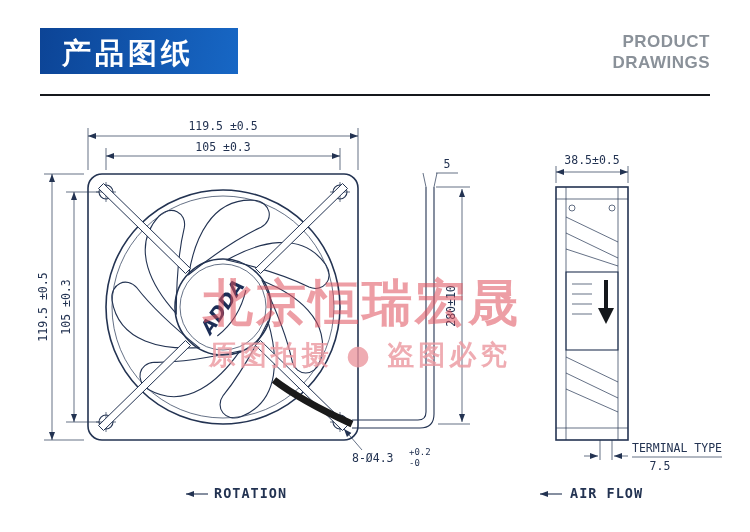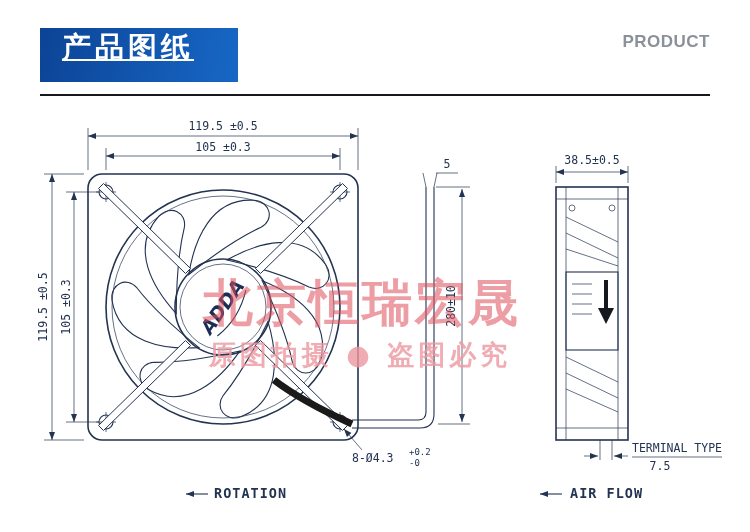--- a/index.html
+++ b/index.html
@@ -2,23 +2,23 @@
 <html><head>
 <meta charset="utf-8">
 <style>
   html,body { margin:0; padding:0; background:#ffffff; }
   body { width:750px; height:532px; overflow:hidden; font-family:"Liberation Sans", sans-serif; }
   .page { position:relative; width:750px; height:532px; background:#fff; }
 
   header { position:absolute; top:28px; left:40px; right:40px; height:48px;
            display:flex; justify-content:space-between; align-items:flex-start; }
   .title-box { background:linear-gradient(100deg,#0c4496,#1767c5); color:#fff;
-               width:198px; height:54px; display:flex; align-items:flex-start;
+               width:198px; height:46px; display:flex; align-items:flex-end;
                padding-left:22px; box-sizing:border-box; font-size:29px;
-               font-weight:bold; letter-spacing:4px;text-decoration:underline; }
+               font-weight:bold; letter-spacing:4px; }
   .title-en { text-align:right; color:#8a9199; font-size:17px; font-weight:bold;
               line-height:1.25; letter-spacing:0.5px; padding-top:3px;margin-left:48px; }
   .divider { position:absolute; top:94px; left:40px; width:670px; height:2px; background:#15181c; }
 
   svg.drawing { position:absolute; top:102px; left:0; }
   .ln   { stroke:#233352; fill:none; stroke-width:1.1; }
   .thick{ stroke-width:1.6; }
   .thin { stroke-width:0.7; }
   .wire { stroke:#1a1a1a; fill:none; }
   .dimtxt { font-family:"DejaVu Sans Mono", monospace; font-size:11.5px; fill:#233352; }
@@ -36,20 +36,21 @@
 <body>
 
 <div class="page">
 
   <header>
     <div class="title-box">
       <span>产品图纸</span>
     </div>
     <div class="title-en">
       <div>PRODUCT</div>
+      <div>DRAWINGS</div>
     </div>
   </header>
   <div class="divider"></div>
 
   <svg class="drawing" width="750" height="430" viewBox="0 0 750 430">
     <defs>
       <marker id="arr" markerWidth="10" markerHeight="10" refX="8" refY="3" orient="auto-start-reverse" markerUnits="userSpaceOnUse">
         <path d="M0,0 L8,3 L0,6 Z" fill="#233352"></path>
       </marker>
       <path id="blade" d="M 4 -47 C 34 -64 78 -78 103 -42 C 112 -28 100 -14 86 -20 C 62 -32 30 -41 4 -47 Z"></path>

